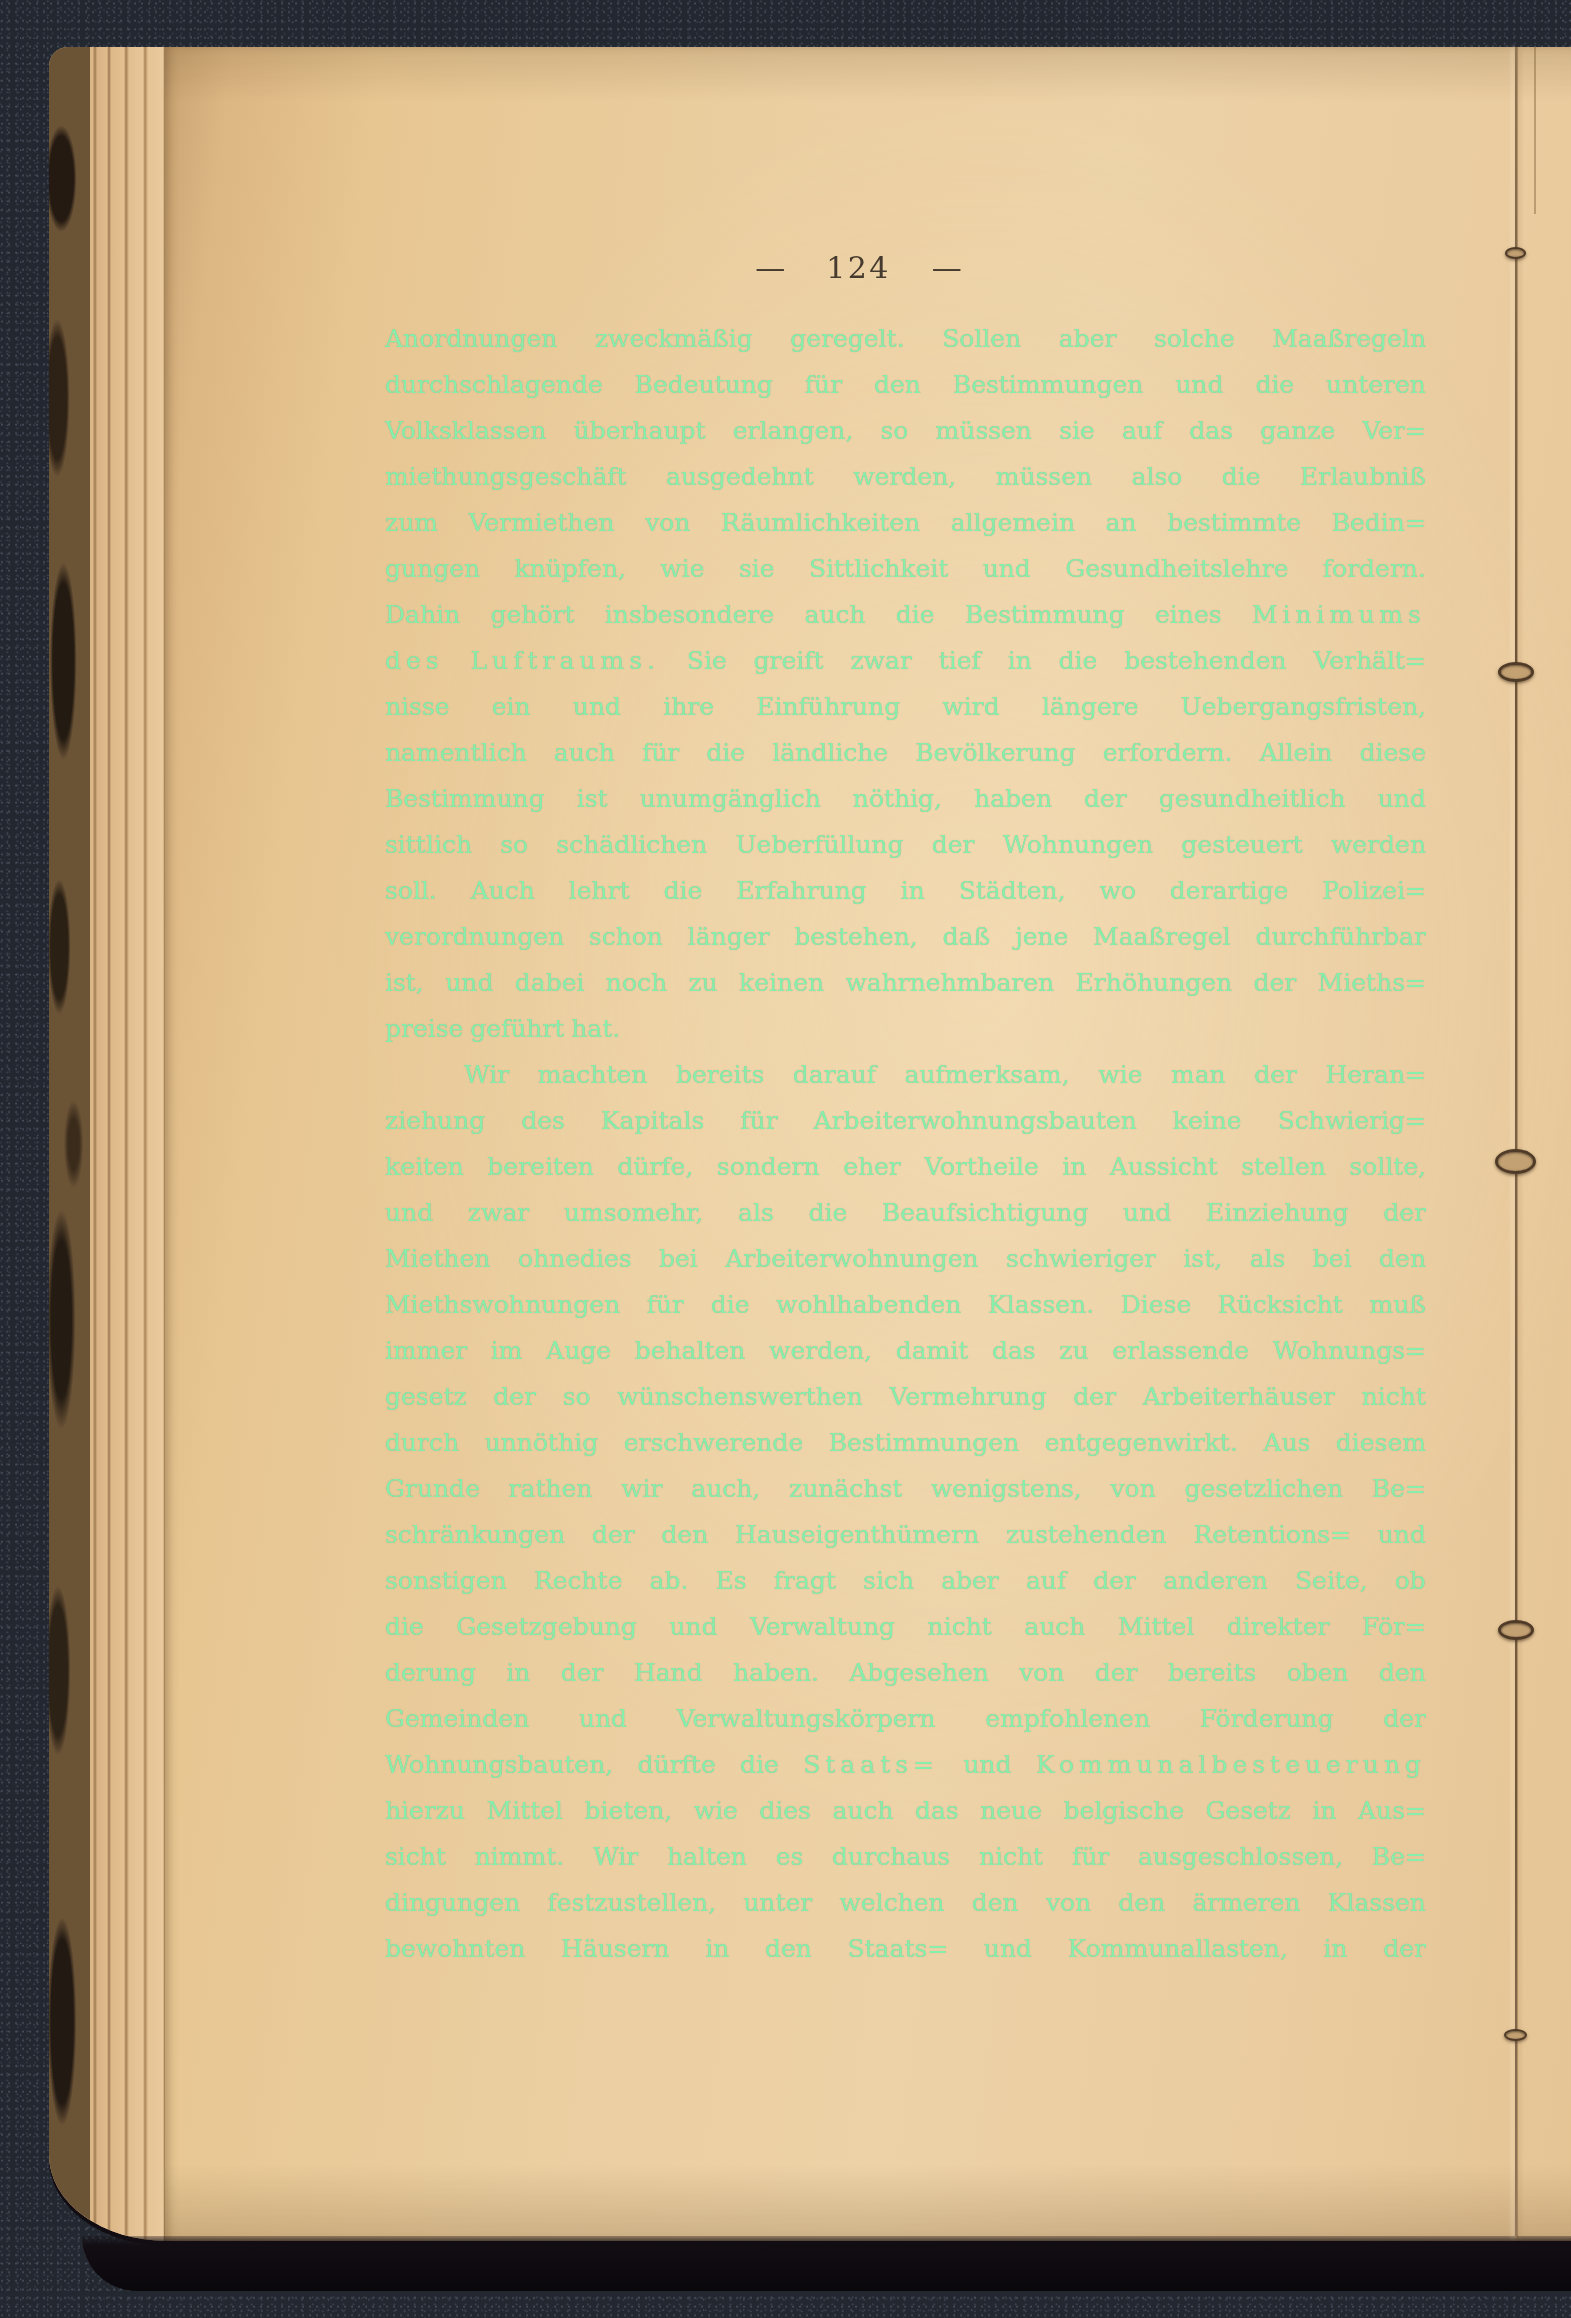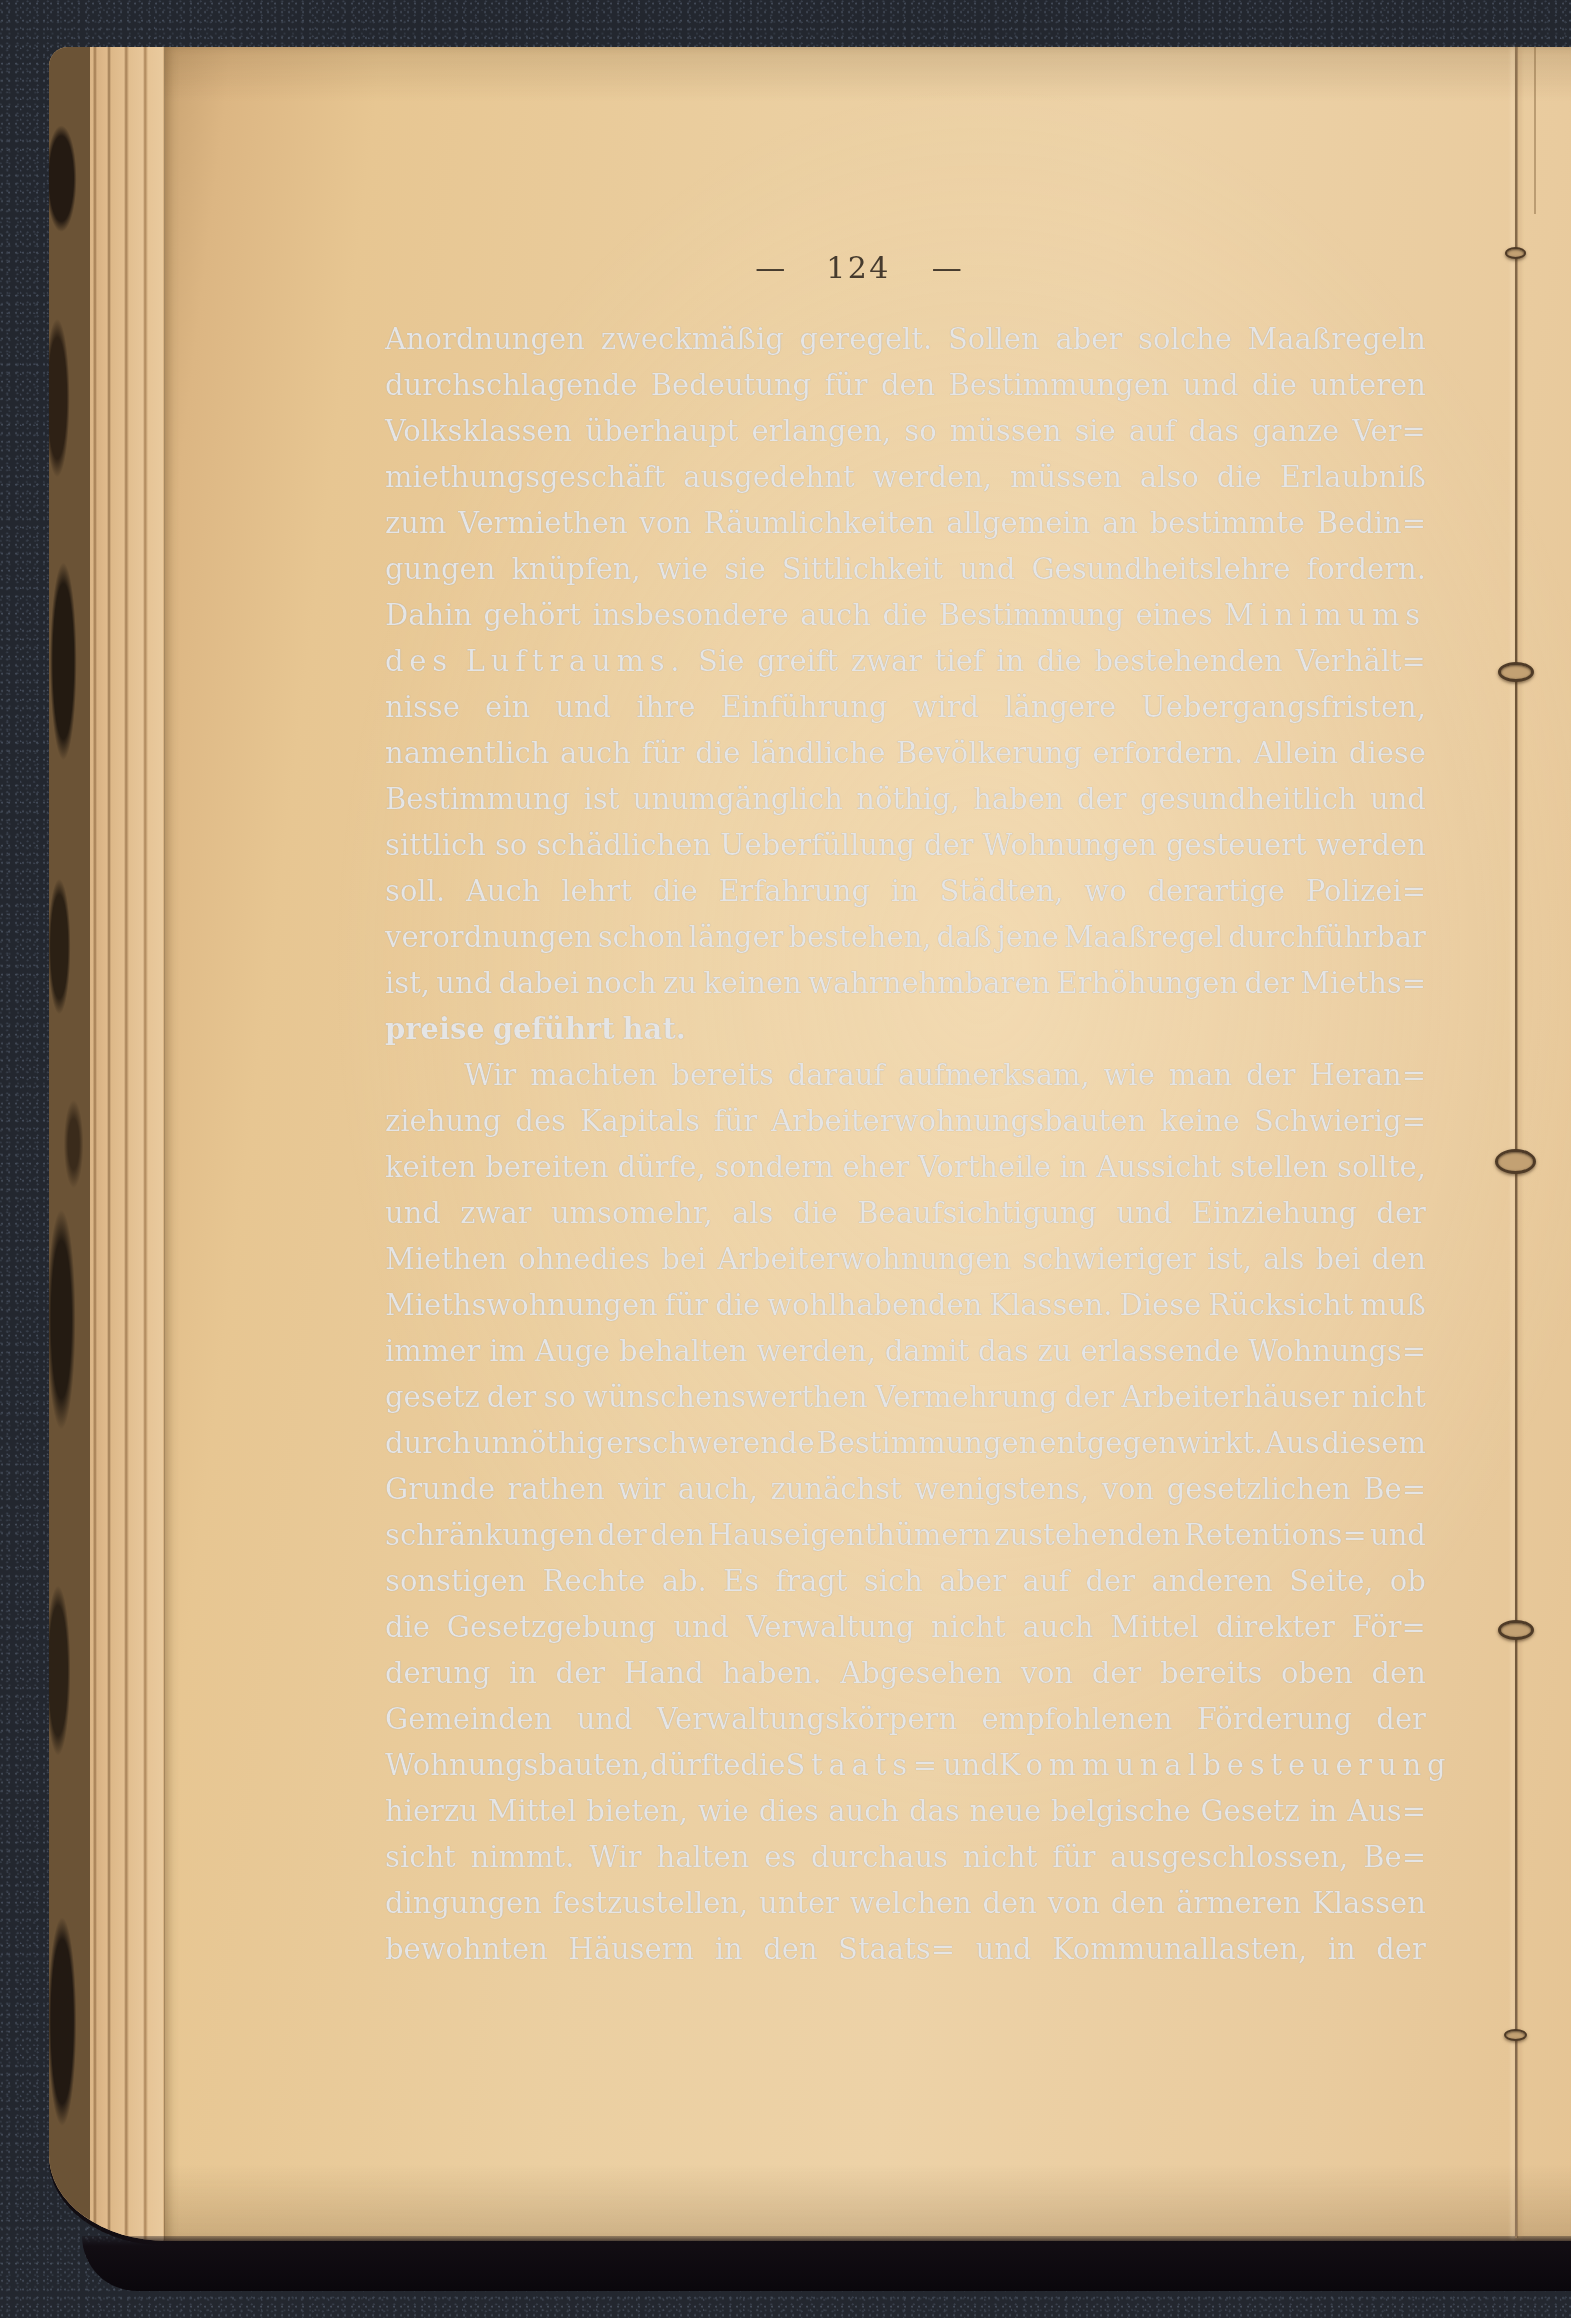--- a/index.html
+++ b/index.html
@@ -77,30 +77,30 @@
   }
   
   .header{
     position:absolute;left:338px;top:250px;width:1041px;
     text-align:center;color:#463b2e;font-size:30px;
   }
   .header span{display:inline-block;}
   .header .num{margin:0 41px;letter-spacing:2.4px;}
   .text-block{
     position:absolute;left:385px;top:316px;width:1041px;
-    color:#e5e5e5;font-size:29px;
+    color:#86efac;font-size:25px;
     text-shadow:0 0 0.8px rgba(60,50,38,.35);
   }
   .line{
     display:flex;justify-content:space-between;
     height:46px;line-height:46px;white-space:nowrap;
   }
   .line span{display:block;}
   .line.ind{padding-left:79px;}
-  .line.nojust{justify-content:flex-start;font-weight:bold;}
+  .line.nojust{justify-content:flex-start;}
   .line.nojust span{margin-right:0.27em;}
   .sp{letter-spacing:0.2em;}
 </style>
 </head>
 <body>
 
 <div class="book">
   <div class="page-stack"></div>
   <div class="spine-wear"></div>
   <div class="page"></div>

